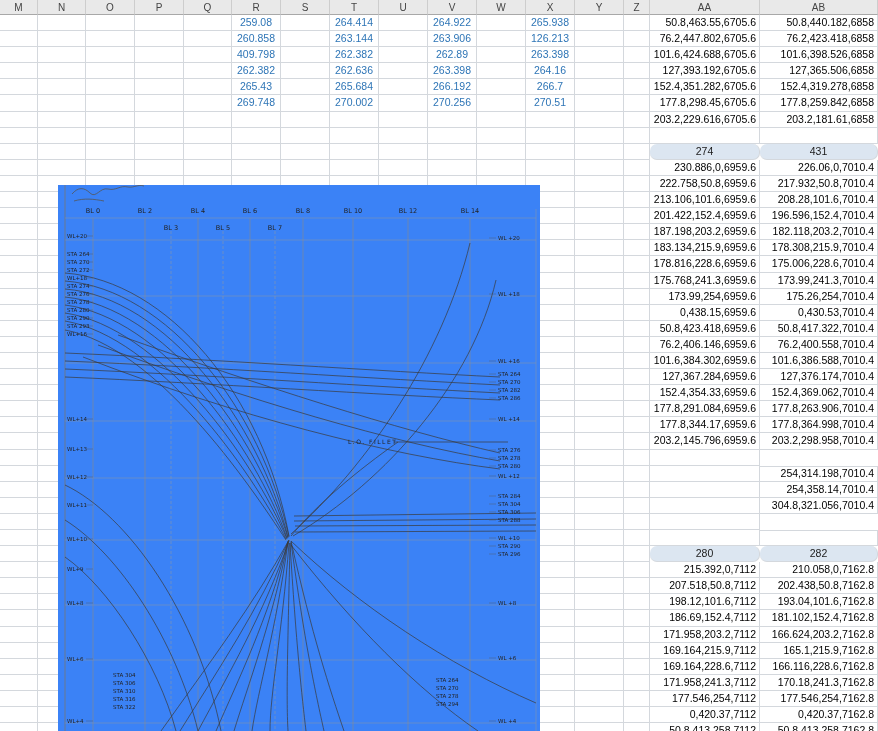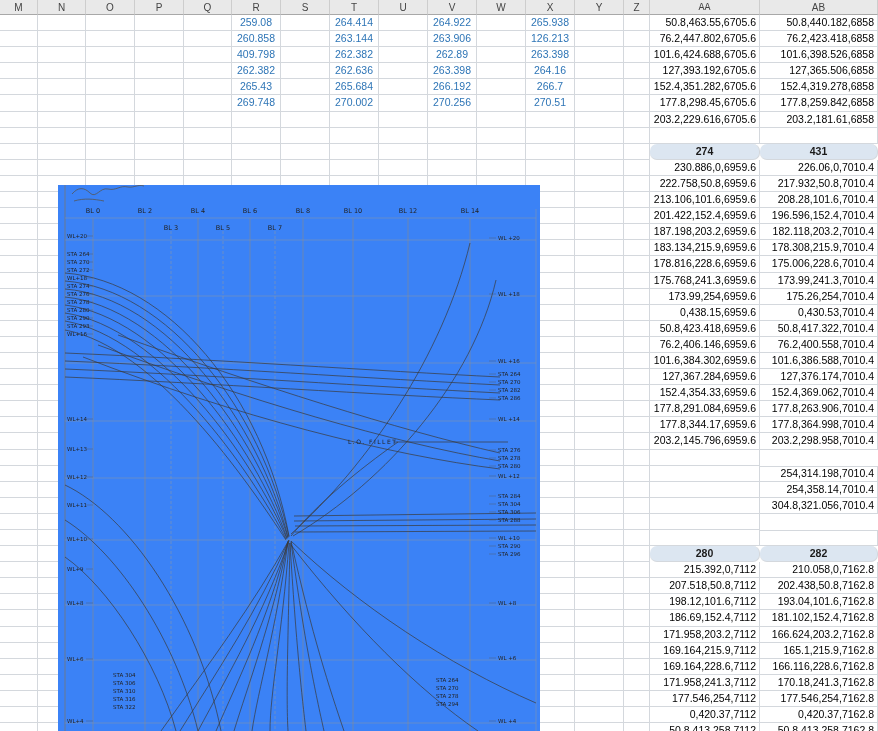--- a/index.html
+++ b/index.html
@@ -17,21 +17,21 @@
     flex:0 0 auto;
   }
   #grid { position:absolute; top:15px; left:0; display:grid; grid-auto-rows:16.1px; }
   .cell {
     border-right:1px solid var(--gridline); border-bottom:1px solid var(--gridline);
     font-size:10.5px; line-height:15px; white-space:nowrap; overflow:hidden; color:#000;
   }
   .c-blue { color:var(--blue); text-align:center; }
   .c-num  { text-align:right; padding-right:3px; }
   .c-red  { color:var(--red);margin-top:16px; }
-  .c-section { background:var(--section); font-weight:bold; text-align:center; color:#1a1a1a;border-radius:7px; }
+  .c-section { background:var(--section); font-weight:normal; text-align:center; color:#1a1a1a;border-radius:7px; }
   #drawing { position:absolute; left:58px; top:185px; width:482px; height:546px; background:#3b82f6; }
   #drawing svg { display:block; }
   .glineV { stroke:#8a8a8a; stroke-width:0.6; }
   .glineVd { stroke:#9a9a9a; stroke-width:0.5; stroke-dasharray:3 2; }
   .glineH { stroke:#9a9a9a; stroke-width:0.45; }
   .curve { stroke:#3a3a3a; stroke-width:0.7; fill:none; }
   .paper { stroke:#777; stroke-width:0.8; }
   .leader { stroke:#555; stroke-width:0.4; }
   .dlabel { font-size:5.5px; fill:#222; font-family:"DejaVu Sans", sans-serif; }
   .bllabel { font-size:6.5px; fill:#222; font-family:"DejaVu Sans", sans-serif; }
@@ -50,21 +50,21 @@
       <div class="col-h" style="width: 48px;">Q</div>
       <div class="col-h" style="width: 49px;">R</div>
       <div class="col-h" style="width: 49px;">S</div>
       <div class="col-h" style="width: 49px;">T</div>
       <div class="col-h" style="width: 49px;">U</div>
       <div class="col-h" style="width: 49px;">V</div>
       <div class="col-h" style="width: 49px;">W</div>
       <div class="col-h" style="width: 49px;">X</div>
       <div class="col-h" style="width: 49px;">Y</div>
       <div class="col-h" style="width: 26px;">Z</div>
-      <div class="col-h" style="width: 110px; font-family: Liberation Mono, monospace;">AA</div>
+      <div class="col-h" style="width: 110px;">AA</div>
       <div class="col-h" style="width: 118px;">AB</div>
     </div>
   <div id="grid" style="grid-template-columns: 38px 48px 49px 49px 48px 49px 49px 49px 49px 49px 49px 49px 49px 26px 110px 118px;">
       <div class="cell"></div>
       <div class="cell"></div>
       <div class="cell"></div>
       <div class="cell"></div>
       <div class="cell"></div>
       <div class="cell c-blue">259.08</div>
       <div class="cell"></div>

